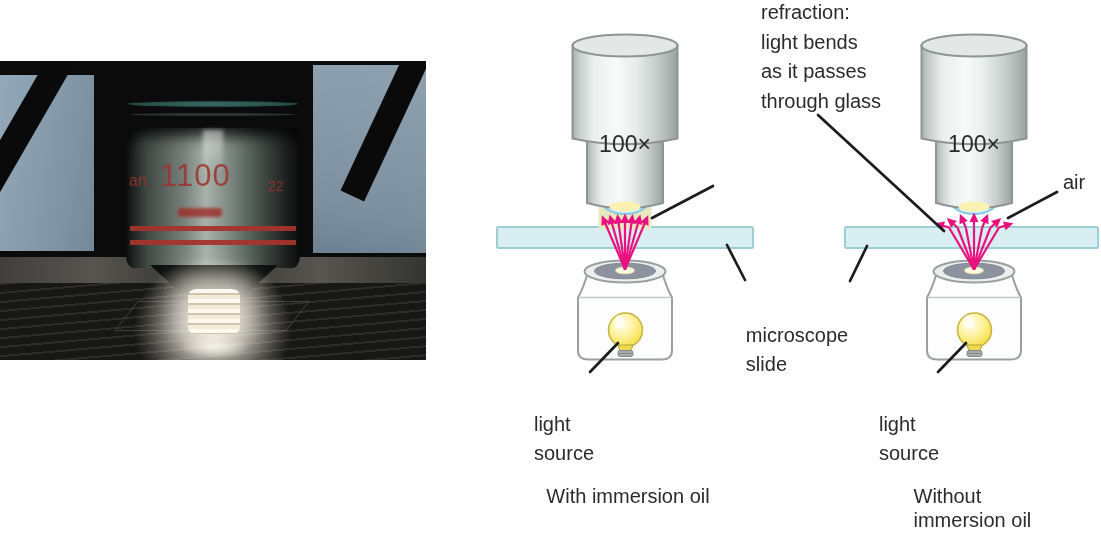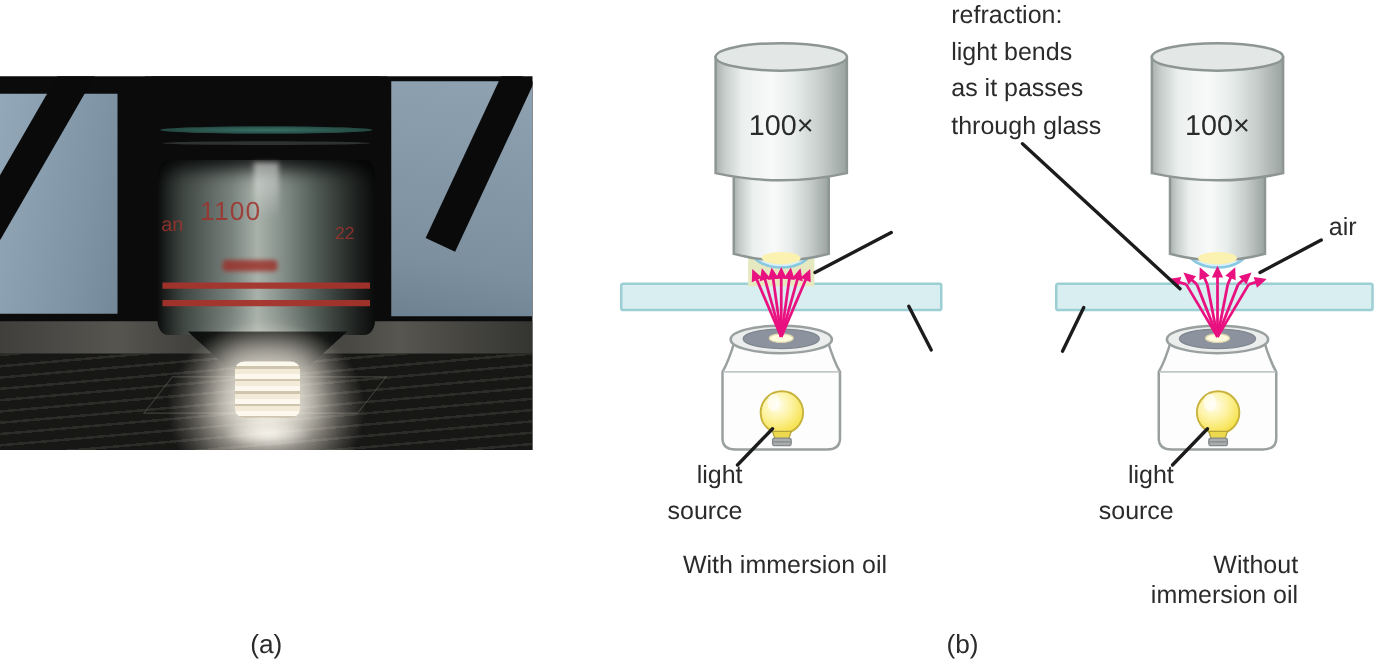--- a/index.html
+++ b/index.html
@@ -3,21 +3,21 @@
 <meta charset="utf-8">
 <style>
   html,body{margin:0;padding:0;background:#ffffff;}
   .stage{position:relative;width:1101px;height:534px;background:#fff;overflow:hidden;
          font-family:"Liberation Sans",sans-serif;}
   .stage *{position:absolute;box-sizing:border-box;}
 
   
   .lbl{color:var(--label-text,#2b2b2b);font-size:20px;line-height:29px;
        white-space:pre-line;position:absolute;}
-  .ctr{transform:translateX(-50%);text-align:right;}
+  .ctr{transform:translateX(-50%);text-align:left;margin-top:44px;}
   .big{font-size:23px;line-height:24px;}
   .cap{font-size:20px;line-height:24px;}
   .panel-letter{font-size:21px;line-height:25px;}
 
   
   .photo{left:0;top:61px;width:426px;height:299px;background:#0b0b0c;overflow:hidden;}
   .ph-win-l{left:0;top:14px;width:94px;height:176px;
             background:linear-gradient(100deg,#93a8b8,#7e93a4 70%,#73899a);}
   .ph-strut-l{left:-51px;top:42px;width:160px;height:26px;background:#0a0a0b;transform:rotate(-60deg);}
   .ph-win-r{left:313px;top:4px;width:113px;height:188px;
@@ -34,21 +34,21 @@
   .ph-cap-ring{left:6px;top:40px;right:6px;height:6px;border-radius:50%;filter:blur(.5px);opacity:.9;
       background:radial-gradient(ellipse at 50% 50%,#3f7d72,#274f48 70%,rgba(0,0,0,0));}
   .ph-cap-ring2{left:8px;top:52px;right:8px;height:3px;border-radius:50%;background:#4c5351;opacity:.55;}
   .ph-barrel{left:126px;top:67px;width:174px;height:140px;border-radius:8px/12px;
       background:linear-gradient(90deg,#101211,#3f4743 12%,#79837e 34%,#a8b1aa 46%,#8d9791 55%,#4e5853 74%,#1d201e 92%,#0d0f0e);
       box-shadow:inset 0 12px 14px -4px rgba(0,0,0,.85);}
   .ph-hl{left:44%;top:2px;width:12%;height:32%;filter:blur(2px);
       background:linear-gradient(180deg,rgba(255,255,255,.5),rgba(255,255,255,0));}
   .ph-red{color:#9e332c;filter:blur(.6px);opacity:.85;font-family:"Liberation Sans",sans-serif;}
   .ph-red-an{left:3px;top:44px;font-size:16px;text-align:center;}
-  .ph-red-main{left:34px;top:30px;font-size:21px;letter-spacing:1px;}
+  .ph-red-main{left:34px;top:30px;font-size:31px;letter-spacing:1px;}
   .ph-red-25{left:142px;top:50px;font-size:14px;}
   .ph-smudge{left:52px;top:80px;width:44px;height:9px;background:#9c2d26;filter:blur(1.5px);opacity:.8;border-radius:3px;}
   .ph-stripe{left:4px;right:4px;height:4.5px;background:#a5342c;opacity:.95;}
   .ph-stripe.s1{top:98px;} .ph-stripe.s2{top:112px;}
   .ph-nose{left:150px;top:204px;width:128px;height:28px;background:#0c0e0d;
       clip-path:polygon(0 0,100% 0,76% 100%,24% 100%);}
   .ph-glow{left:133px;top:195px;width:160px;height:130px;
       background:radial-gradient(ellipse at 50% 55%,rgba(255,252,242,.92),rgba(255,248,230,.35) 45%,rgba(0,0,0,0) 70%);}
   .ph-tip{left:188px;top:228px;width:52px;height:45px;border-radius:8px/6px;
       background:repeating-linear-gradient(180deg,#fdf8ee 0 4px,#cfc5ae 4px 6px,#f3ead8 6px 10px);
@@ -205,20 +205,22 @@
   <div class="lbl big ctr" style="left:974px;top:88px;">100×</div>
 
   <div class="lbl" style="left:761px;top:-2px;line-height:29.5px;">refraction:
 light bends
 as it passes
 through glass</div>
 
 
   <div class="lbl" style="left:1063px;top:168px;">air</div>
 
+  <div class="lbl ctr" style="left:797px;top:277px;">microscope
+slide</div>
 
   <div class="lbl ctr" style="left:564px;top:366px;">light
 source</div>
   <div class="lbl ctr" style="left:909px;top:366px;">light
 source</div>
 
   <div class="lbl cap ctr" style="left:976px;top:440px;">Without immersion oil</div>
   <div class="lbl cap ctr" style="left:628px;top:440px;">With immersion oil</div>
 
   <div class="lbl panel-letter ctr" style="left:213px;top:503px;">(a)</div>

